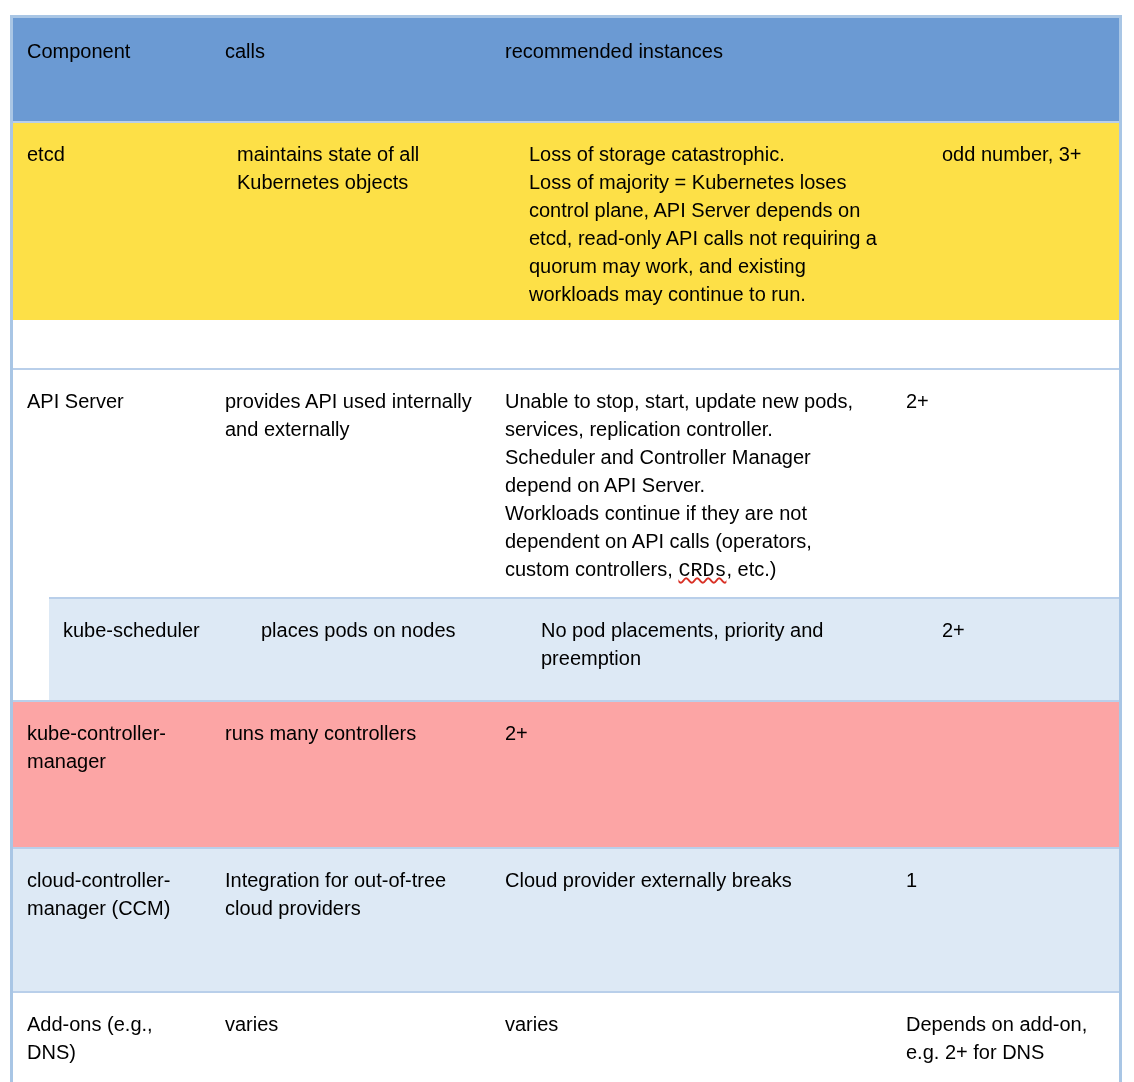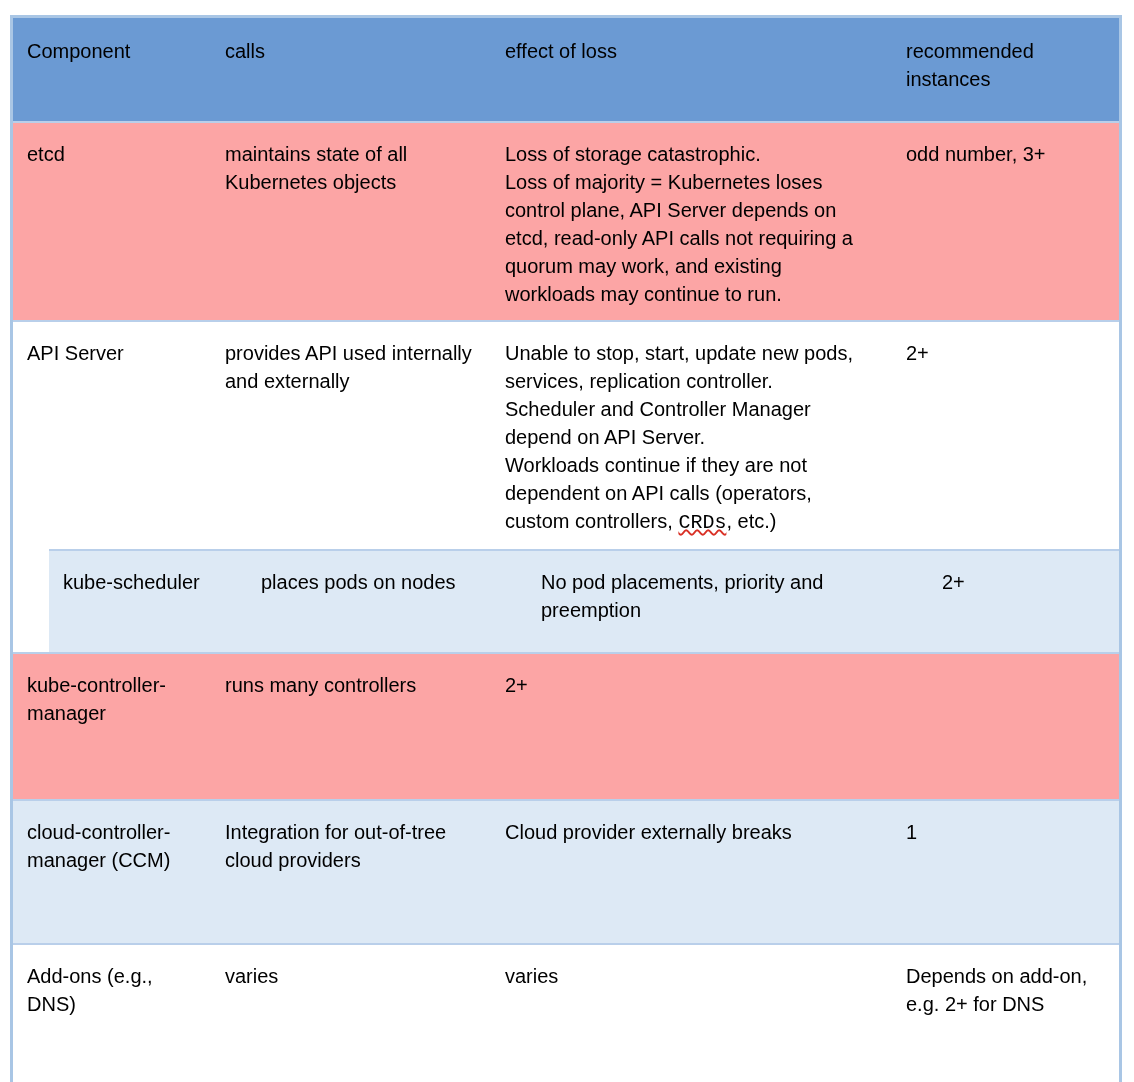--- a/index.html
+++ b/index.html
@@ -30,22 +30,22 @@
     grid-template-columns: 198px 280px 401px 1fr;
     box-sizing: border-box;
   }
   .trow + .trow {
     border-top: 2px solid #b9cfea;
   }
   .thead {
     background: #6b9ad3;
     min-height: 103px;
   }
-  .r0 { background: #fca5a5; min-height: 184px; }
-  .r1 { background: #ffffff; min-height: 208px; }
+  .r0 { background: #fde047; min-height: 184px; gap: 12px; }
+  .r1 { background: #ffffff; min-height: 208px; margin-top: 48px; }
   .r2 { background: #dde9f5; min-height: 103px; margin-left: 36px; }
   .r3 { background: #fca5a5; min-height: 147px; }
   .r4 { background: #dde9f5; min-height: 144px; }
   .r5 { background: #ffffff; min-height: 146px; }
   .cell {
     box-sizing: border-box;
     padding: 17px 16px 12px 14px;
     font-size: 20px;
     line-height: 28px;
     white-space: pre-line;
@@ -63,21 +63,20 @@
 </style>
 </head>
 <body>
 
 <div class="page">
   <div class="ktable">
 
     <div class="trow thead">
       <div class="cell">Component</div>
       <div class="cell">calls</div>
-      <div class="cell">effect of loss</div>
       <div class="cell">recommended instances</div>
     </div>
 
     <div class="trow r0">
       <div class="cell">etcd</div>
       <div class="cell">maintains state of all Kubernetes objects</div>
       <div class="cell">Loss of storage catastrophic.
 Loss of majority = Kubernetes loses control plane, API Server depends on etcd, read-only API calls not requiring a quorum may work, and existing workloads may continue to run.</div>
       <div class="cell">odd number, 3+</div>
     </div>

